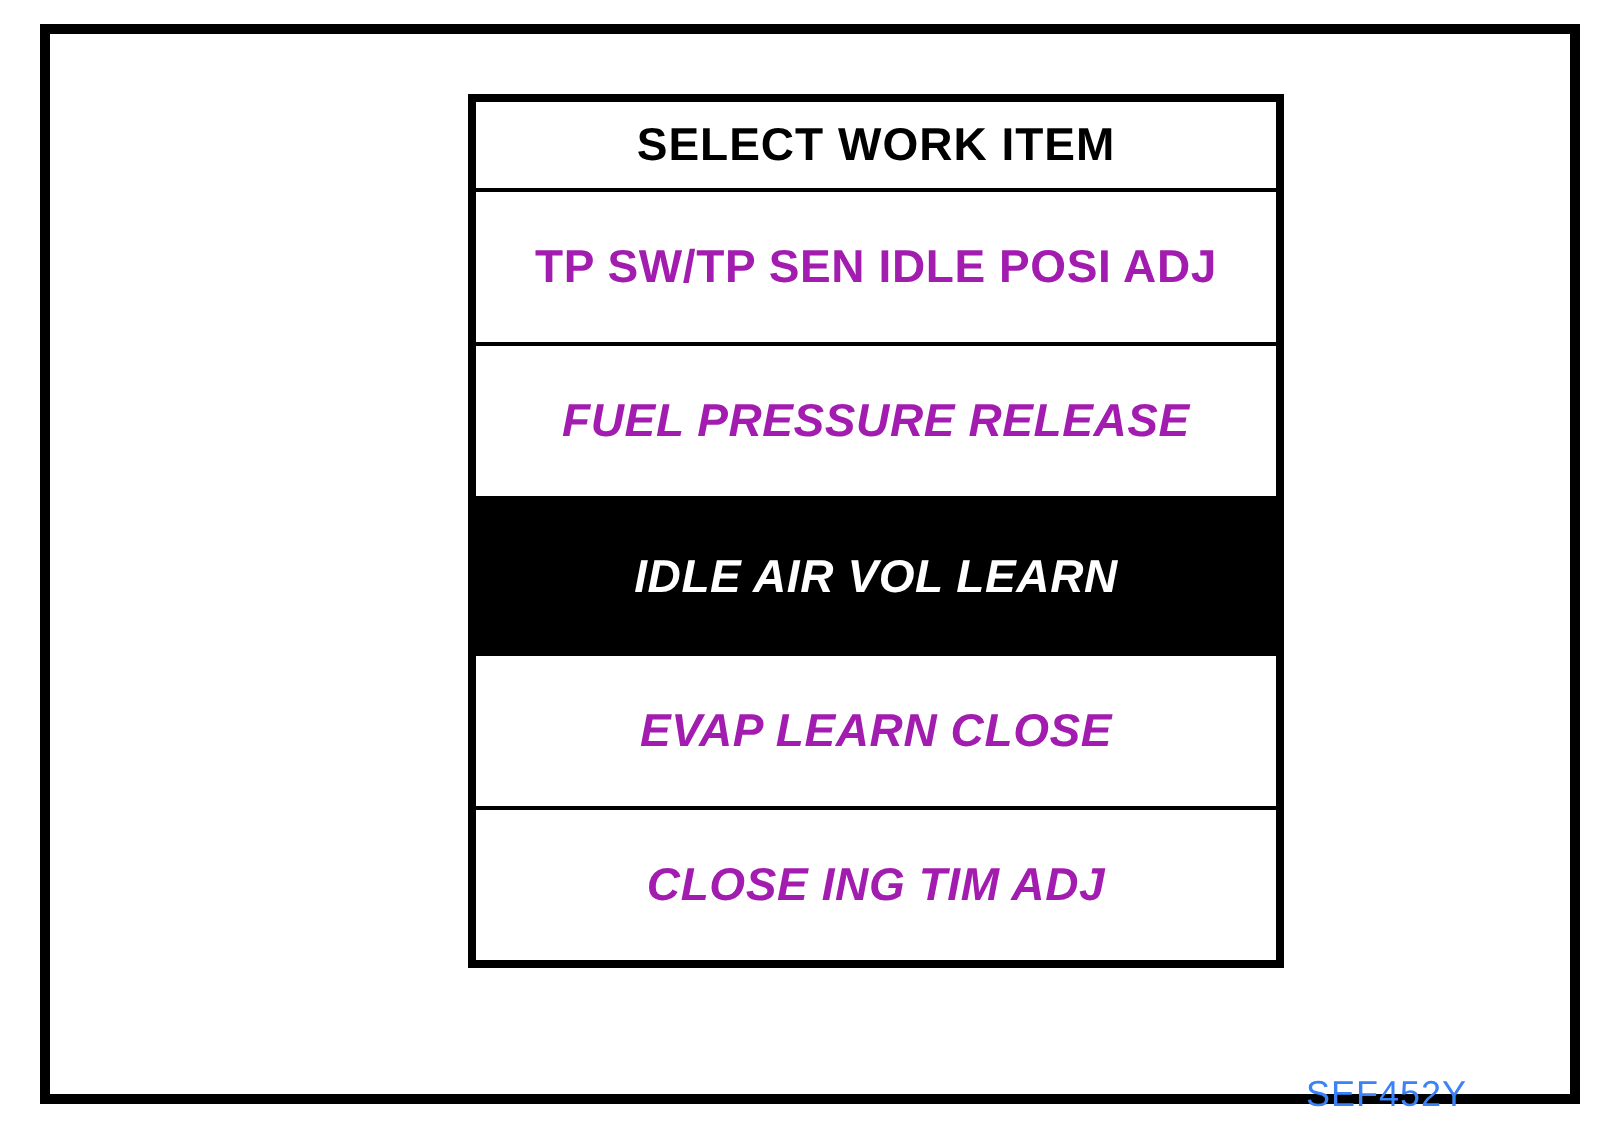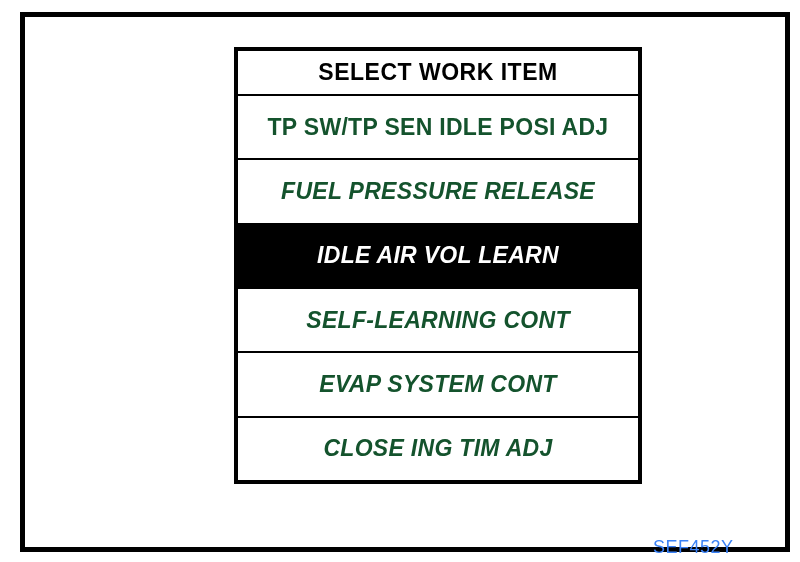--- a/index.html
+++ b/index.html
@@ -39,21 +39,21 @@
     white-space: nowrap;
   }
   .menu-row {
     flex: 1 1 0;
     display: flex;
     align-items: center;
     justify-content: center;
     font-weight: bold;
     font-size: 23px;
     letter-spacing: 0.3px;
-    color: #14532d;
+    color: #a21caf;
     background: #ffffff;
     white-space: nowrap;
     cursor: pointer;
   }
   .menu-row + .menu-row {
     border-top: 2px solid #000000;
     font-style: italic;
   }
   .menu-row.selected {
     background: #000000;
@@ -80,22 +80,21 @@
 
   <div class="menu-box">
     <div class="menu-header">SELECT WORK ITEM</div>
 
     <div class="menu-row">TP SW/TP SEN IDLE POSI ADJ</div>
 
     <div class="menu-row">FUEL PRESSURE RELEASE</div>
 
     <div class="menu-row selected">IDLE AIR VOL LEARN</div>
 
-    <div class="menu-row">SELF-LEARNING CONT</div>
 
-    <div class="menu-row">EVAP SYSTEM CONT</div>
+    <div class="menu-row">EVAP LEARN CLOSE</div>
 
     <div class="menu-row">CLOSE ING TIM ADJ</div>
   </div>
 
   <div class="figure-code">SEF452Y</div>
 
 </div>
 
 </body></html>

